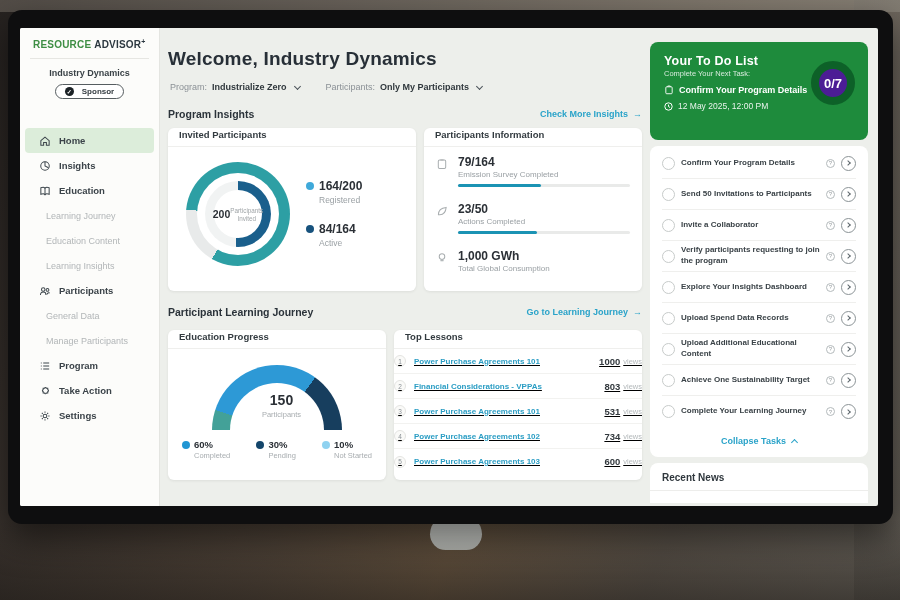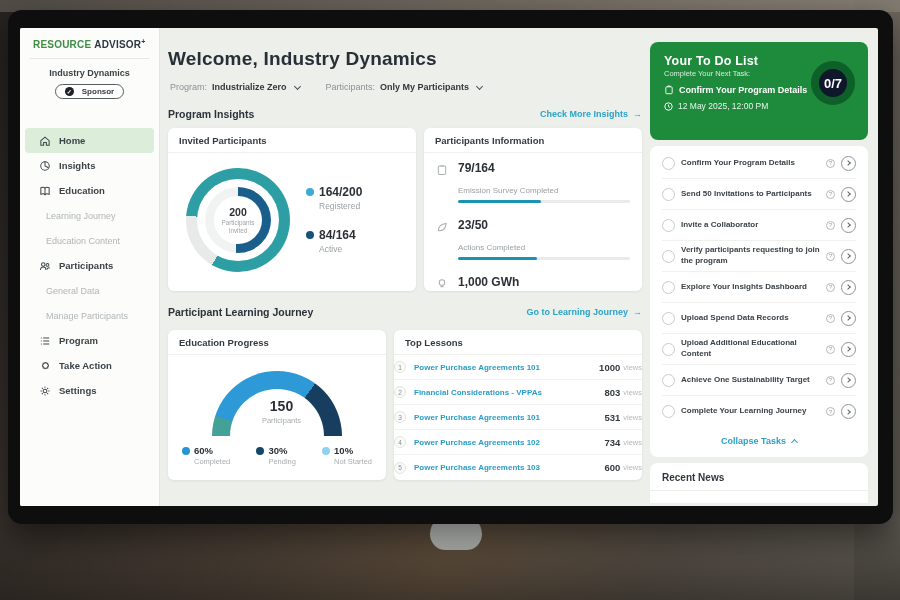--- a/index.html
+++ b/index.html
@@ -54,81 +54,81 @@
     transform:rotate(45deg); display:inline-block; margin:-2px 0 0 3px; }
   .sec-row { position:absolute; left:8px; width:474px; display:flex; justify-content:space-between; align-items:center; }
   .sec-row.r1 { top:80px; } .sec-row.r2 { top:278px; }
   .sec-title { font-size:10.5px; font-weight:bold; color:#2b333a; }
   .sec-link { font-size:9px; font-weight:bold; color:#2aa3c9; cursor:pointer; }
   .sec-link .arr::after { content:"→"; margin-left:5px; }
 
   .cards-r1 { position:absolute; left:8px; top:100px; display:flex; gap:8px; }
   .cards-r2 { position:absolute; left:8px; top:302px; display:flex; gap:8px; }
   .card { background:#fff; border-radius:6px; box-shadow:0 1px 3px rgba(40,40,40,.08); overflow:hidden; }
-  .card-h { padding:7px 11px 6px 11px; border-bottom:1px solid #efefed; font-size:9.5px; font-weight:bold; color:#333b40; }
+  .card-h { padding:1px 11px 6px 11px; border-bottom:1px solid #efefed; font-size:9.5px; font-weight:bold; color:#333b40; }
 
   
   .card-ip { width:248px; height:163px; }
   .ip-body { position:relative; height:138px; }
   .donut-outer { position:absolute; left:18px; top:15px; width:104px; height:104px; border-radius:50%; }
   .donut-mid { position:absolute; left:11px; top:11px; width:82px; height:82px; border-radius:50%; background:#fff; }
   .donut-inner { position:absolute; left:8px; top:8px; width:66px; height:66px; border-radius:50%; }
   .donut-hole { position:absolute; left:9px; top:9px; width:48px; height:48px; border-radius:50%; background:#fff;
-    display:flex; flex-direction:column; align-items:center; justify-content:center; text-align:center; }
+    display:flex; flex-direction:row; align-items:center; justify-content:center; text-align:center; }
   .dc-val { font-size:10.5px; font-weight:bold; color:#2b3036; }
   .dc-lab { font-size:6.3px; color:#a0a5a8; margin-top:1px; line-height:1.25; width:40px; }
   .ip-legend { position:absolute; left:138px; top:32px; }
   .ipl-item { margin-bottom:17px; }
   .ipl-top { display:flex; align-items:center; gap:5px; }
   .dot { width:8px; height:8px; border-radius:50%; flex:none; }
   .ipl-val { font-size:12px; font-weight:bold; color:#2b3036; }
   .ipl-lab { font-size:8.5px; color:#9aa0a4; margin:2px 0 0 13px; }
 
   
   .card-pi { width:218px; height:163px; }
   .pi-row { position:relative; padding:8px 14px 7px 34px; }
   .pi-ico { position:absolute; left:12px; top:11px; }
   .pi-val { font-size:12px; font-weight:bold; color:#2b3036; }
-  .pi-lab { font-size:8px; color:#9aa0a4; margin-top:11px; }
+  .pi-lab { font-size:8px; color:#9aa0a4; margin-top:1px; }
   .pi-bar { margin-top:5px; height:3px; border-radius:2px; background:#e9eae9; width:172px; }
   .pi-fill { height:3px; border-radius:2px; background:#1b93b4; }
 
   
   .card-ep { width:218px; height:150px; }
   .gauge { position:relative; width:130px; height:66px; overflow:hidden; margin:16px auto 0 auto; }
   .gauge-arc { position:absolute; left:0; top:0; width:130px; height:130px; border-radius:50%; }
   .gauge-hole { position:absolute; left:18px; top:18px; width:94px; height:94px; border-radius:50%; background:#fff; }
   .gauge-center { position:absolute; left:9px; right:0; top:27px; text-align:center; }
   .gc-val { font-size:14px; font-weight:bold; color:#2b3036; }
   .gc-lab { font-size:7.5px; color:#a8adb0; margin-top:2px; }
   .ep-legend { display:flex; justify-content:space-between; padding:8px 14px 0 14px; }
   .epl-top { display:flex; align-items:center; gap:4px; }
   .epl-pct { font-size:9.5px; font-weight:bold; color:#2b3036; }
   .epl-lab { font-size:7.5px; color:#a8adb0; margin:1px 0 0 12px; }
 
   
   .card-tl { width:248px; height:150px; }
-  .tl-row { display:flex; align-items:center; padding:0 0; height:25px; border-bottom:1px solid #f2f2f0; }
+  .tl-row { display:flex; align-items:center; padding:0 0; height:25px; border-bottom:1px solid #f2f2f0;text-decoration:underline; }
   .tl-row:last-child { border-bottom:none; }
   .rank { width:12px; height:12px; border:1px solid #e3e3e0; background:#fafaf8; border-radius:50%;
     font-size:6.5px; color:#8b9196; display:flex; align-items:center; justify-content:center; flex:none; }
   .tl-title { flex:1; margin-left:8px; font-size:8px; font-weight:bold; color:#2a9dc4; cursor:pointer;
     white-space:nowrap; overflow:hidden; }
   .tl-views-n { font-size:9.5px; font-weight:bold; color:#33393e; }
   .tl-views-s { font-size:7.5px; color:#b3b8ba; margin-left:3px; }
 
   
   .todo-col { position:absolute; left:490px; top:14px; width:218px; }
   .todo-card { position:relative; border-radius:8px; padding:12px 14px; color:#fff; height:98px; }
   .todo-title { font-size:12.5px; font-weight:bold; letter-spacing:.2px; }
   .todo-sub { font-size:7.5px; color:rgba(255,255,255,.82); margin-top:1px; }
   .todo-next { display:flex; align-items:center; gap:5px; margin-top:7px; font-size:9px; font-weight:bold; }
   .todo-when { display:flex; align-items:center; gap:5px; margin-top:6px; font-size:8.5px; color:rgba(255,255,255,.9); }
   .todo-ring { position:absolute; right:13px; top:19px; width:44px; height:44px; border:8px solid #0d6128;
-    border-radius:50%; background:#0f172a; display:flex; align-items:center; justify-content:center;
+    border-radius:50%; background:#4c1d95; display:flex; align-items:center; justify-content:center;
     font-size:13px; font-weight:bold; color:#fff; }
 
   .tasks-card { background:#fff; border-radius:8px; margin-top:6px; padding:2px 12px; }
   .task-row { display:flex; align-items:center; gap:6px; min-height:31px; padding:4px 0; border-bottom:1px solid #efefed; }
   .task-check { width:13px; height:13px; border:1.4px solid #c7cbca; border-radius:50%; flex:none; cursor:pointer; }
   .task-label { flex:1; font-size:8px; color:#3a4247; font-weight:bold; line-height:1.35; }
   .help { width:9px; height:9px; border:1px solid #b4babc; border-radius:50%; flex:none; font-size:6px; color:#9aa0a3;
     display:inline-flex; align-items:center; justify-content:center; cursor:pointer; }
   .help::after { content:"?"; }
   .go-btn { width:15px; height:15px; border:1.3px solid #8b9396; border-radius:50%; flex:none;
@@ -182,20 +182,21 @@
           </div>
           <div class="nav-item">
             <svg width="12" height="12" viewBox="0 0 13 13" fill="none" stroke="#3d464c" stroke-width="1.1">
                 <path d="M2 3 C4 2.2 5.9 2.6 6.5 3.6 C7.1 2.6 9 2.2 11 3 V10 C9 9.2 7.1 9.6 6.5 10.6 C5.9 9.6 4 9.2 2 10 Z"></path>
                 <path d="M6.5 3.6 V10.6"></path>
               </svg>
             <span>Education</span>
           </div>
           <div class="nav-sub">Learning Journey</div>
           <div class="nav-sub">Education Content</div>
+          <div class="nav-sub">Learning Insights</div>
           <div class="nav-item">
             <svg width="12" height="12" viewBox="0 0 13 13" fill="none" stroke="#3d464c" stroke-width="1.1">
                 <circle cx="4.6" cy="4.8" r="1.9"></circle>
                 <circle cx="9.2" cy="5.3" r="1.5"></circle>
                 <path d="M1.6 10.8 C1.6 8.6 3.1 7.6 4.6 7.6 C6.1 7.6 7.6 8.6 7.6 10.8"></path>
                 <path d="M8.7 10.3 C9 8.8 10.2 8.1 11.6 8.6"></path>
               </svg>
             <span>Participants</span>
           </div>
           <div class="nav-sub">General Data</div>

